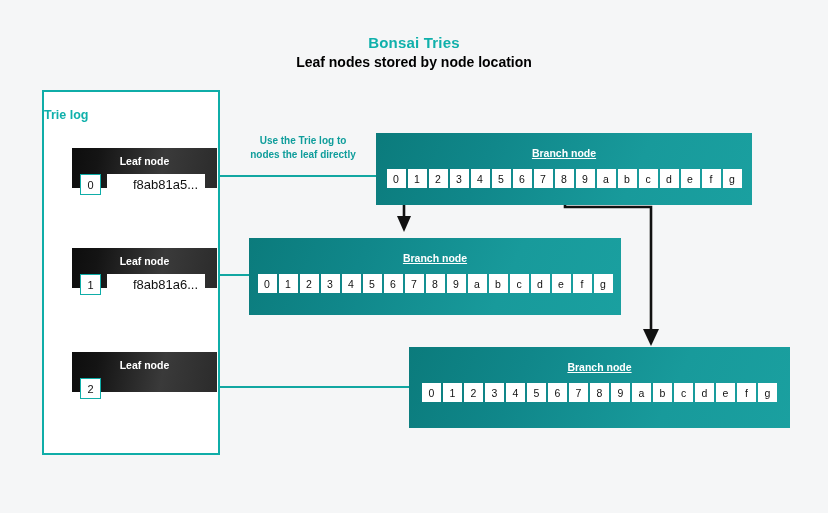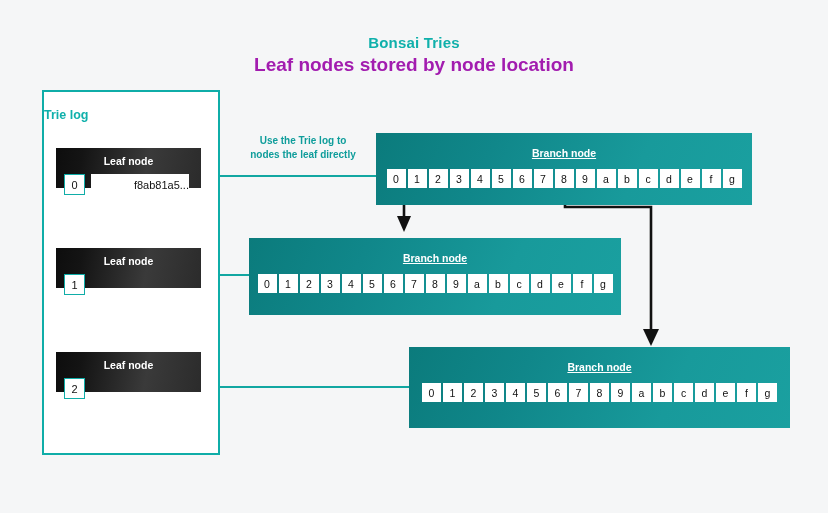--- a/index.html
+++ b/index.html
@@ -16,41 +16,41 @@
   .title{
     position:absolute;left:0;top:34px;width:828px;
     text-align:center;
     font-size:15px;font-weight:bold;
     color:#0fb0ab;
     letter-spacing:.2px;
   }
   .subtitle{
     position:absolute;left:0;top:54px;width:828px;
     text-align:center;
-    font-size:19px;font-weight:bold;
-    color:#a21caf;
+    font-size:14px;font-weight:bold;
+    color:#000000;
   }
 
   
   .trielog{
     position:absolute;left:42px;top:90px;
     width:178px;height:365px;
     background:#ffffff;
     border:2px solid #0fada8;
     box-sizing:border-box;
   }
   .trielog-title{
     position:absolute;left:0;top:16px;width:100%;
     text-align:left;
     font-size:12.5px;font-weight:bold;color:#0fb0ab;
   }
 
   
   .leaf{
-    position:absolute;left:56px;
+    position:absolute;left:72px;
     width:145px;height:40px;
     background:linear-gradient(100deg,#0d0d0d 0%,#141414 18%,#3a3a3a 62%,#2b2b2b 100%);
     box-sizing:border-box;
     text-decoration:underline;
   }
   .leaf-title{
     position:absolute;left:0;top:7px;width:100%;
     text-align:center;
     font-size:10.5px;font-weight:bold;color:#ffffff;
   }
@@ -64,21 +64,22 @@
     border:1.6px solid #0fada8;
     box-sizing:border-box;
     display:flex;align-items:center;justify-content:center;
     font-size:11px;color:#111;
   }
   .leaf-hash{
     width:98px;height:21px;
     background:#ffffff;
     box-sizing:border-box;
     display:flex;align-items:center;justify-content:flex-end;
-    font-size:11px;color:#111;text-align:right;
+    padding-right:7px;
+    font-size:13px;color:#111;text-align:right;
   }
 
   
   .branch{
     position:absolute;
     background:linear-gradient(115deg,#0b7b7c 0%,#10878a 30%,#189a9b 68%,#1aa0a0 100%);
     box-sizing:border-box;
   }
   .branch-title{
     position:absolute;left:0;top:14px;width:100%;
@@ -152,20 +153,21 @@
     <div class="leaf-row">
       <div class="leaf-idx">0</div>
       <div class="leaf-hash">f8ab81a5...</div>
     </div>
   </div>
 
   <div class="leaf" style="top:248px">
     <div class="leaf-title">Leaf node</div>
     <div class="leaf-row">
       <div class="leaf-idx">1</div>
+      <div class="leaf-hash">f8ab81a6...</div>
     </div>
   </div>
 
   <div class="leaf" style="top:352px">
     <div class="leaf-title">Leaf node</div>
     <div class="leaf-row">
       <div class="leaf-idx">2</div>
     </div>
   </div>
 

